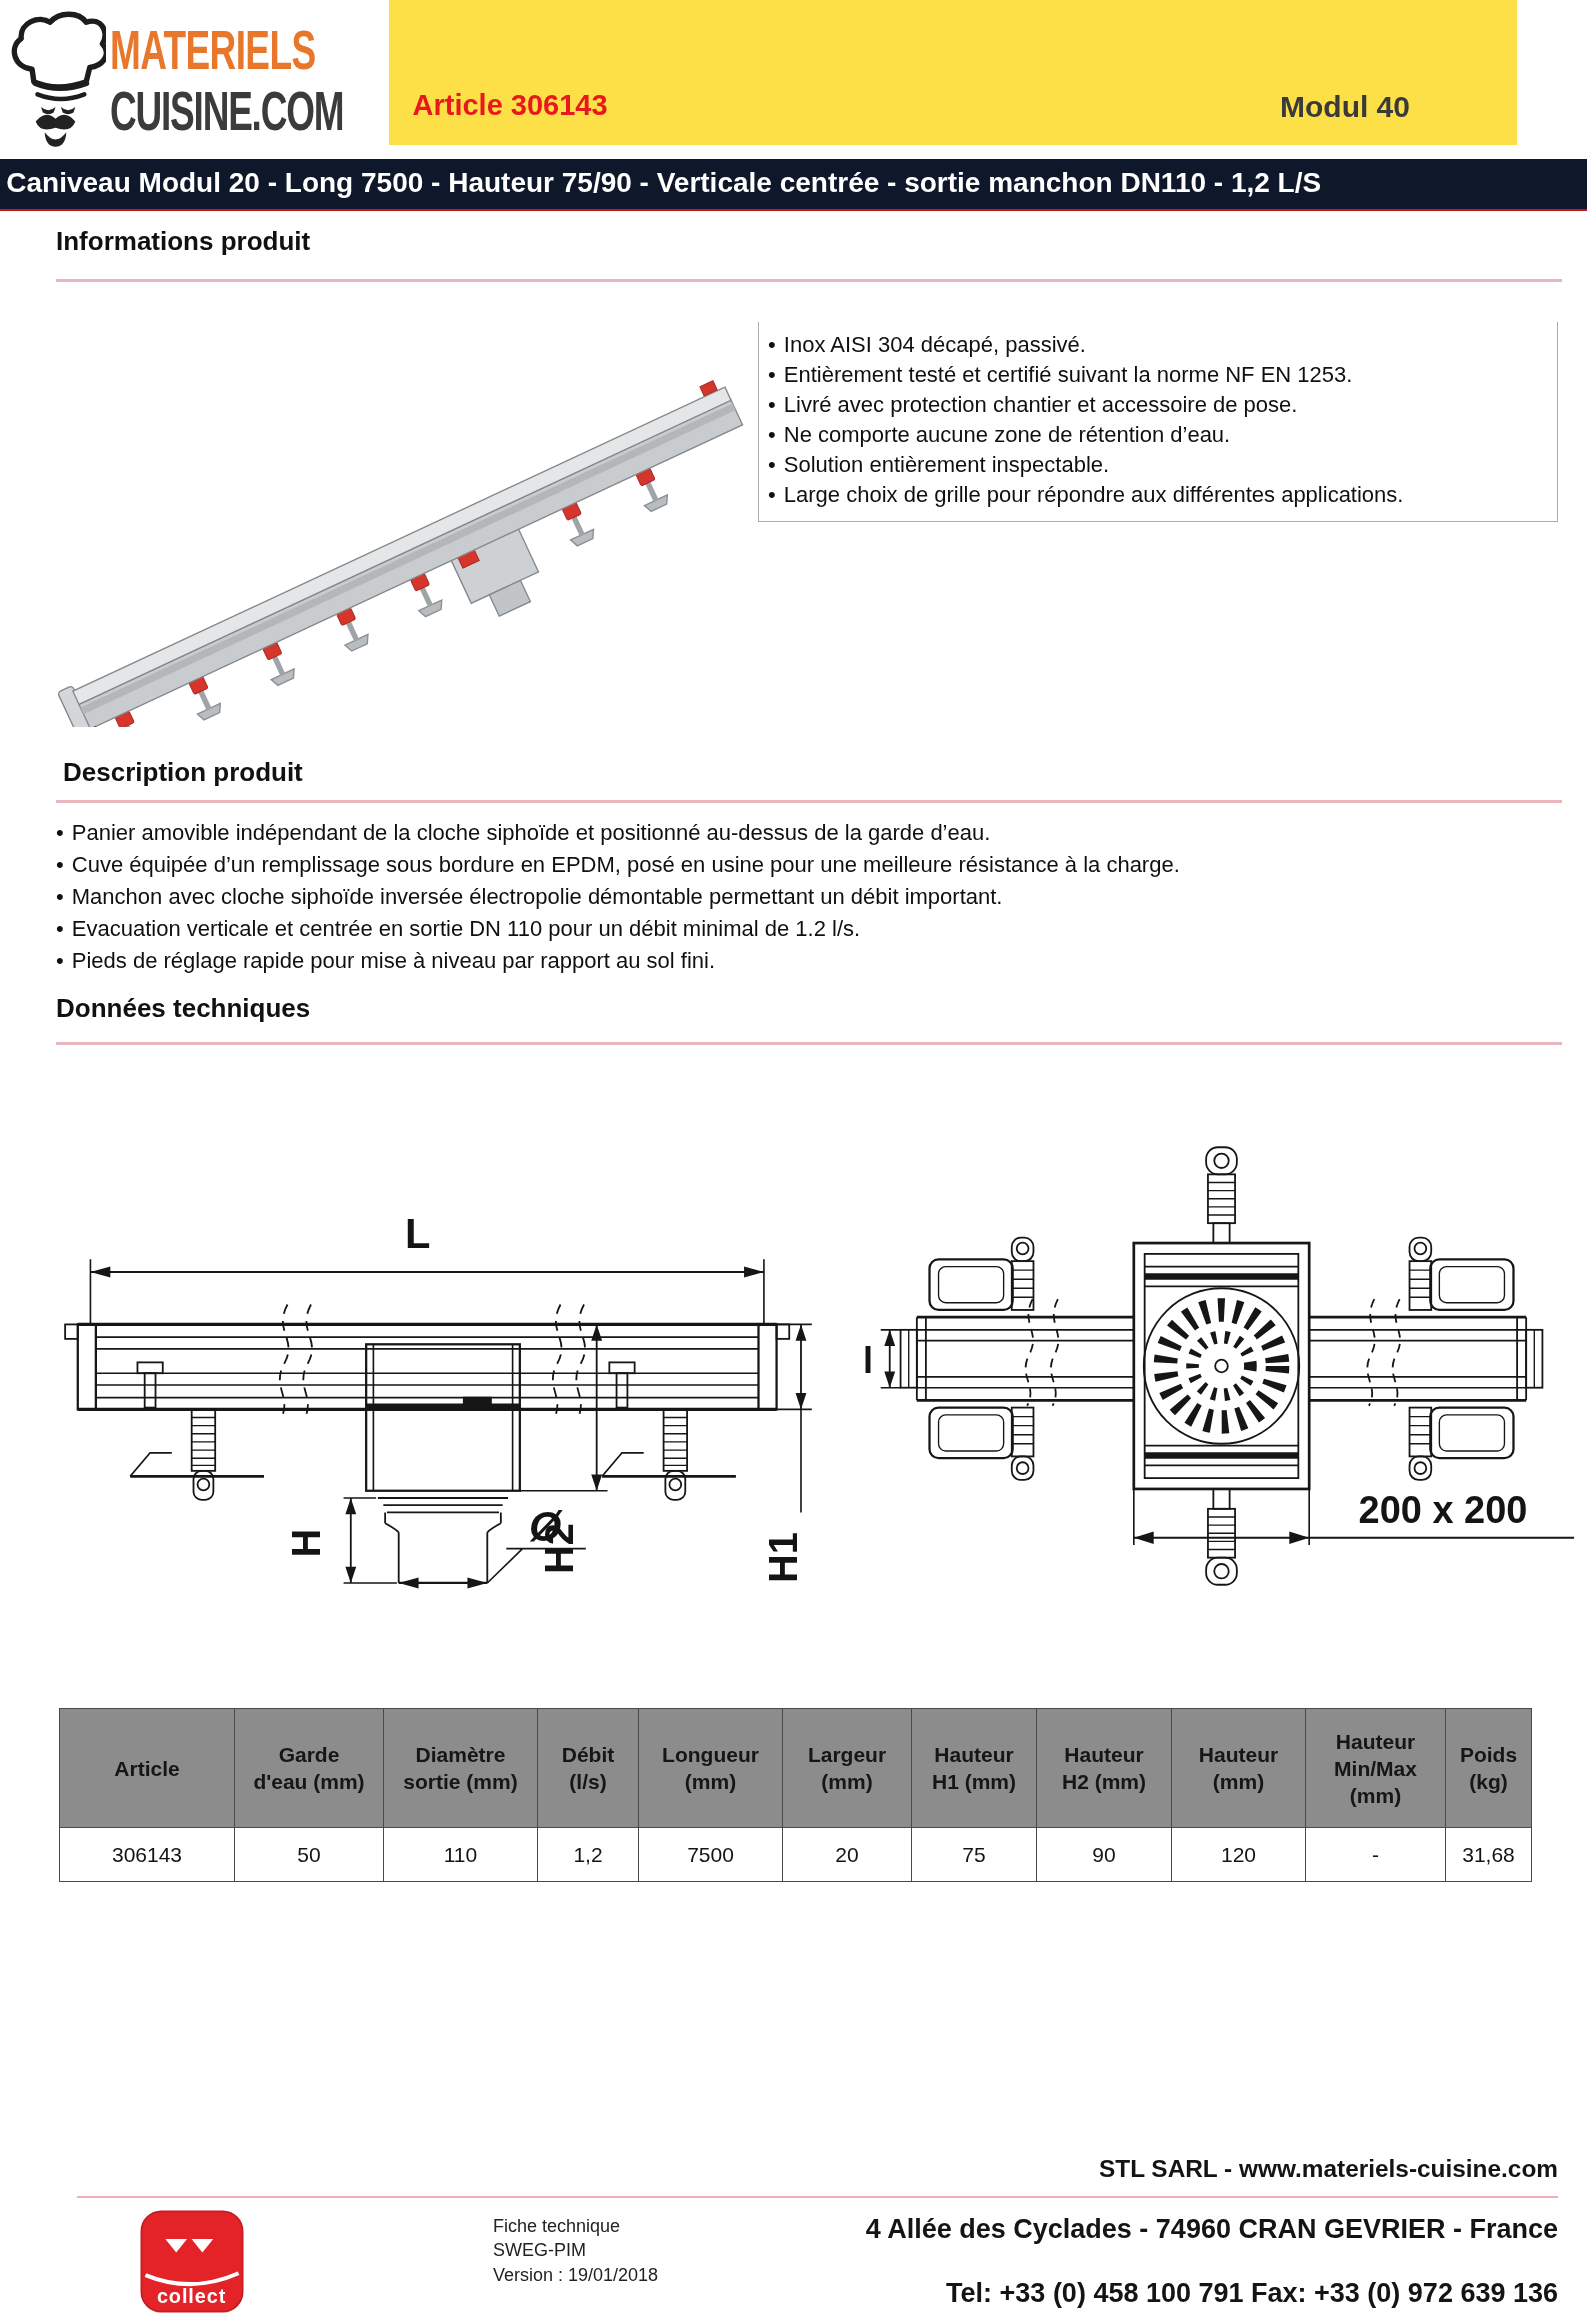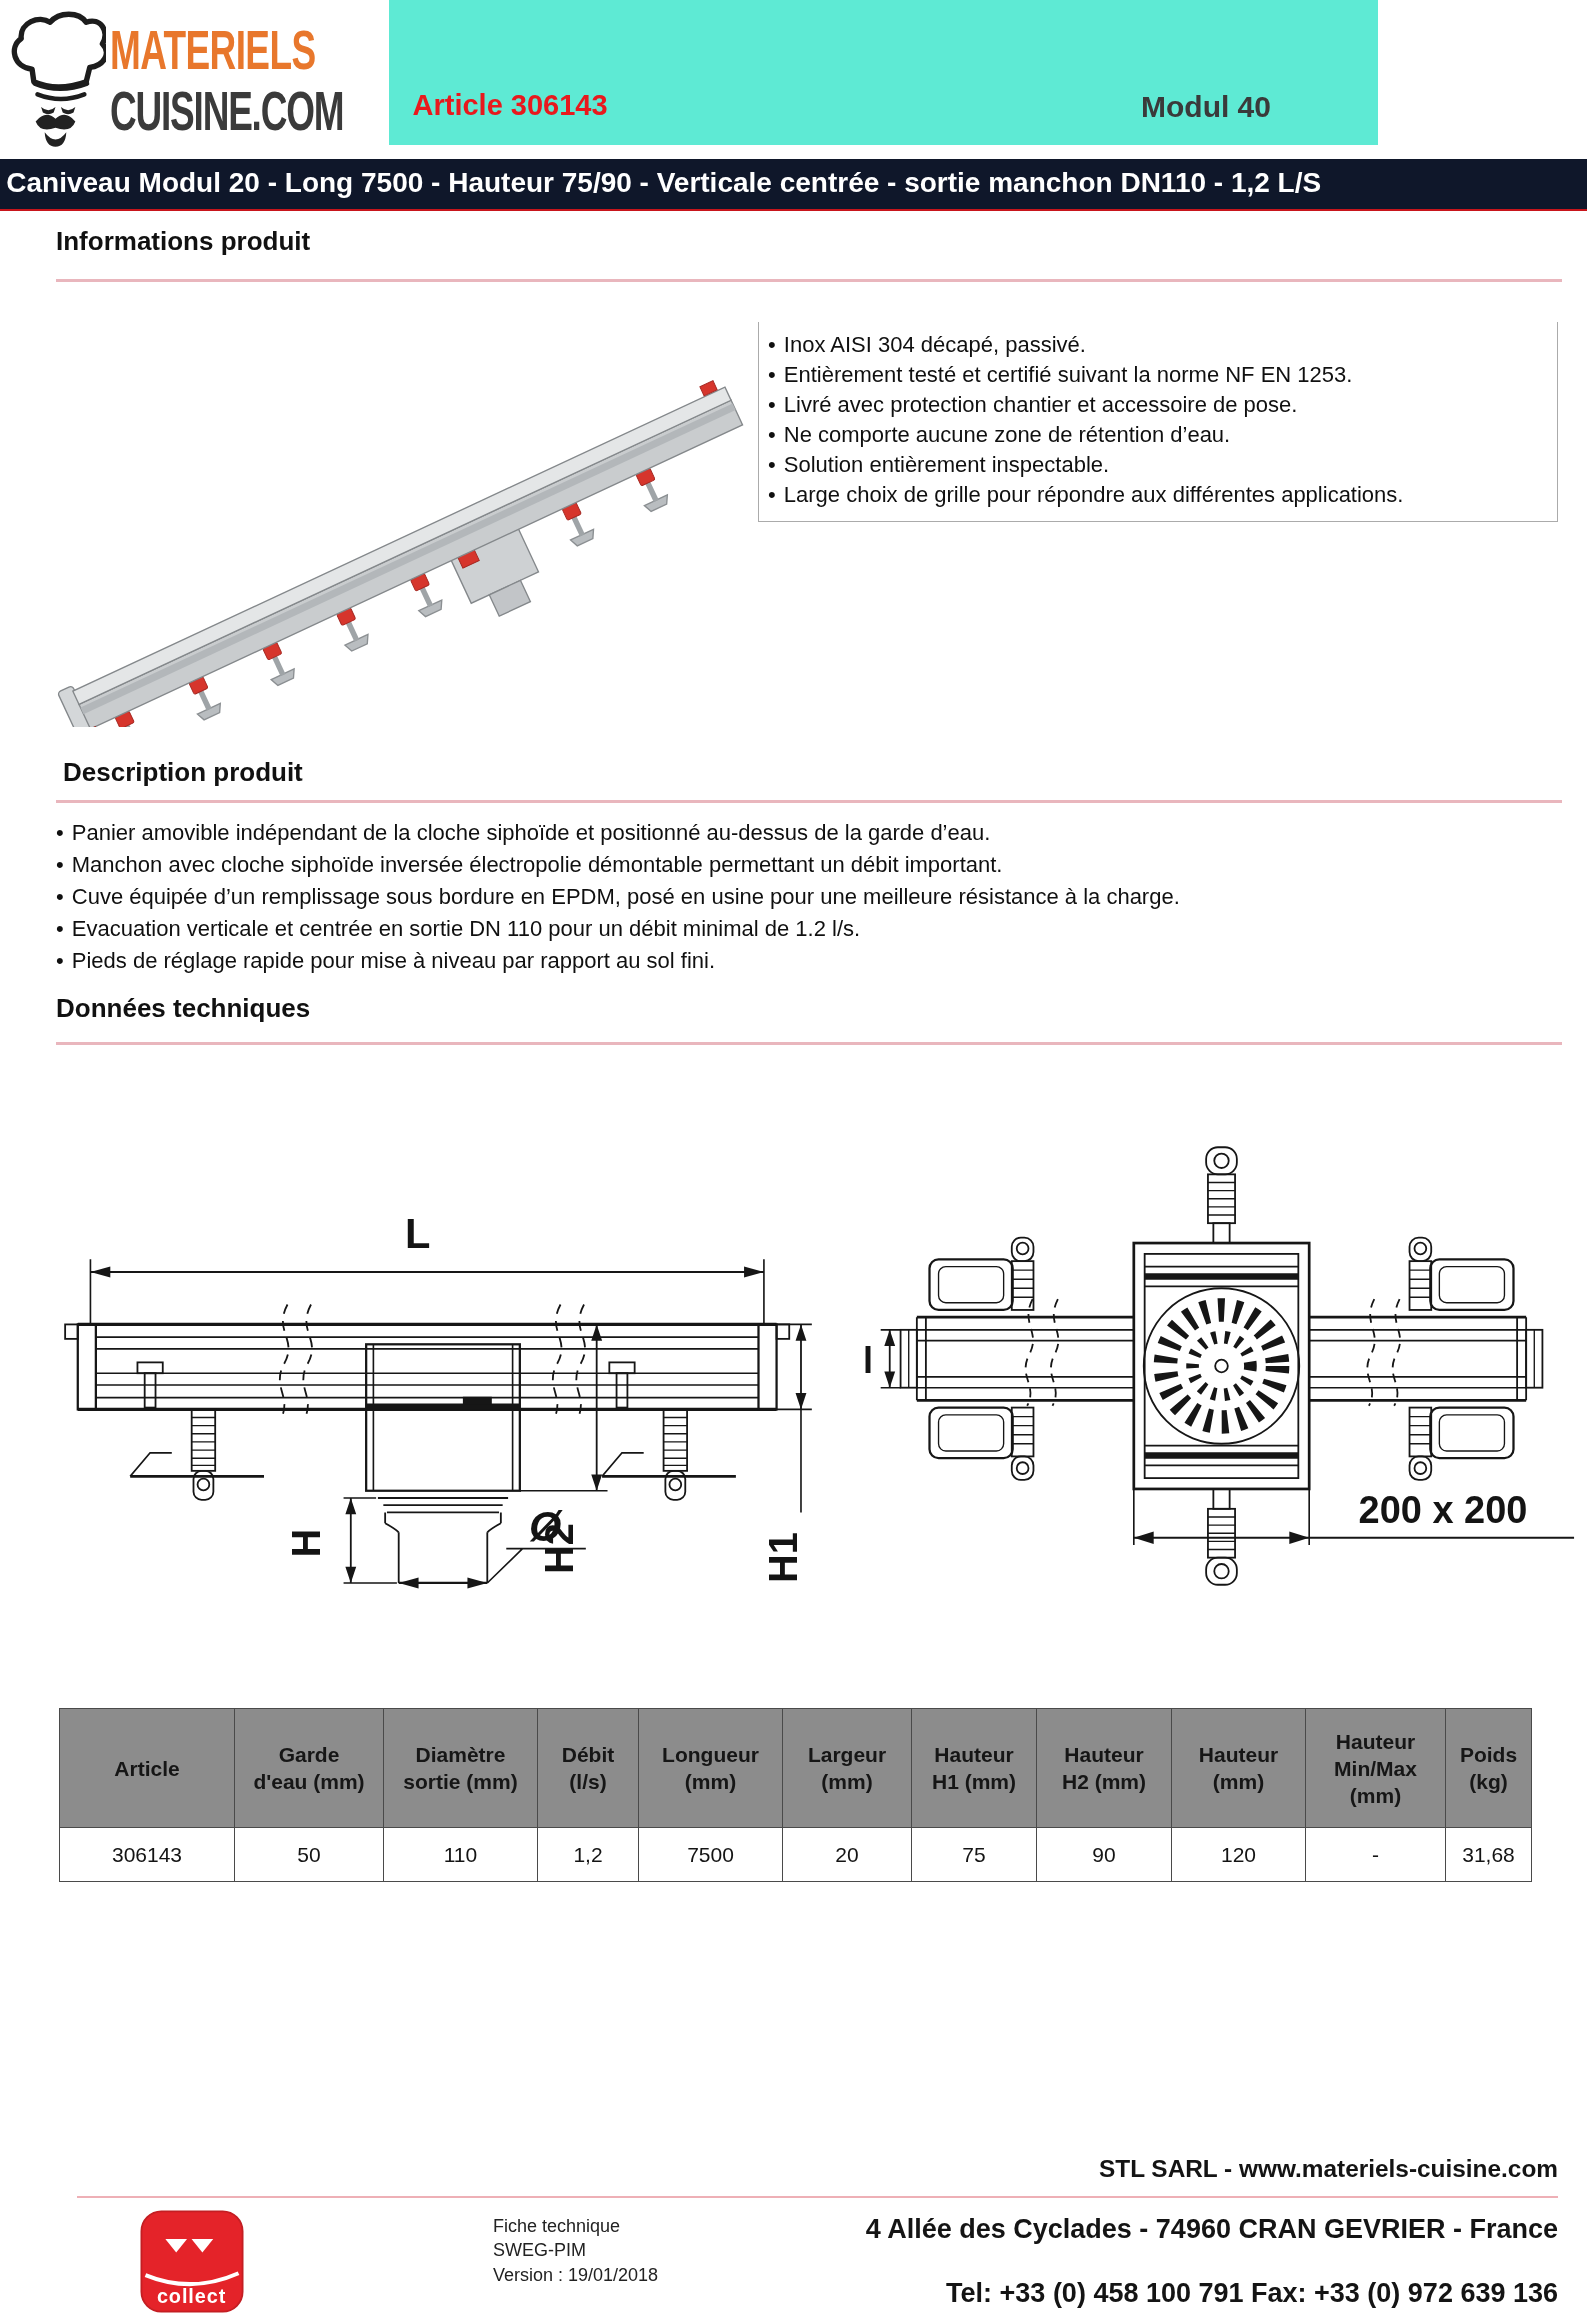--- a/index.html
+++ b/index.html
@@ -6,21 +6,21 @@
   .page{position:relative;width:1588px;height:2316px;background:#ffffff;overflow:hidden;
         font-family:"Liberation Sans", sans-serif;color:#141414;}
 
   
   .logo-area{position:absolute;left:0;top:0;width:389px;height:159px;background:#fff;}
   .chef-svg{position:absolute;left:5.4px;top:11px;}
   .logo-text{position:absolute;left:110px;top:22px;transform:scaleX(0.66);transform-origin:left top;
              line-height:1;white-space:nowrap;}
   .logo-line1{font-size:56px;font-weight:bold;color:#E8772C;letter-spacing:-0.9px;}
   .logo-line2{font-size:56px;font-weight:bold;color:#3B3B3B;letter-spacing:-1.8px;margin-top:4.5px;}
-  .gray-banner{position:absolute;left:389px;top:0;width:989px;height:145px;background:#5eead4;}
+  .gray-banner{position:absolute;left:389px;top:0;width:1092px;height:145px;background:#fde047;padding-left:36px;}
   .article-label{position:absolute;left:23.5px;top:89px;font-size:29px;font-weight:bold;color:#E8191D;}
   .model-label{position:absolute;right:107px;top:90px;font-size:30px;font-weight:bold;color:#3A3A3A;}
   .red-banner{position:absolute;left:0;top:159px;width:1588px;height:50px;background:#0f172a;
               border-bottom:2.7px solid #c8151b;}
   .red-banner span{display:block;padding-left:6.3px;line-height:48px;font-size:28px;font-weight:bold;color:#ffffff;}
 
   
   .sec-h{position:absolute;font-size:26px;font-weight:bold;color:#111;}
   .pink-line{position:absolute;height:2.7px;background:#E9B6BD;}
 
@@ -155,22 +155,22 @@
       </ul>
     </div>
   </div>
 
   <div class="sec-h" style="left:63px;top:749px;margin-top:8px;">Description produit</div>
   <div class="pink-line" style="left:56px;top:800px;width:1506px;"></div>
 
   <div class="desc-list">
     <ul>
       <li>Panier amovible indépendant de la cloche siphoïde et positionné au-dessus de la garde d’eau.</li>
+      <li>Cuve équipée d’un remplissage sous bordure en EPDM, posé en usine pour une meilleure résistance à la charge.</li>
       <li>Manchon avec cloche siphoïde inversée électropolie démontable permettant un débit important.</li>
-      <li>Cuve équipée d’un remplissage sous bordure en EPDM, posé en usine pour une meilleure résistance à la charge.</li>
       <li>Evacuation verticale et centrée en sortie DN 110 pour un débit minimal de 1.2 l/s.</li>
       <li>Pieds de réglage rapide pour mise à niveau par rapport au sol fini.</li>
     </ul>
   </div>
 
   <div class="sec-h" style="left:56px;top:993px;">Données techniques</div>
   <div class="pink-line" style="left:56px;top:1042px;width:1506px;"></div>
 
   <svg class="draw" style="left:54px;top:1140px;" width="778" height="452" viewBox="0 0 860 500">
     <g stroke="#161616" fill="none" stroke-width="1.8">

